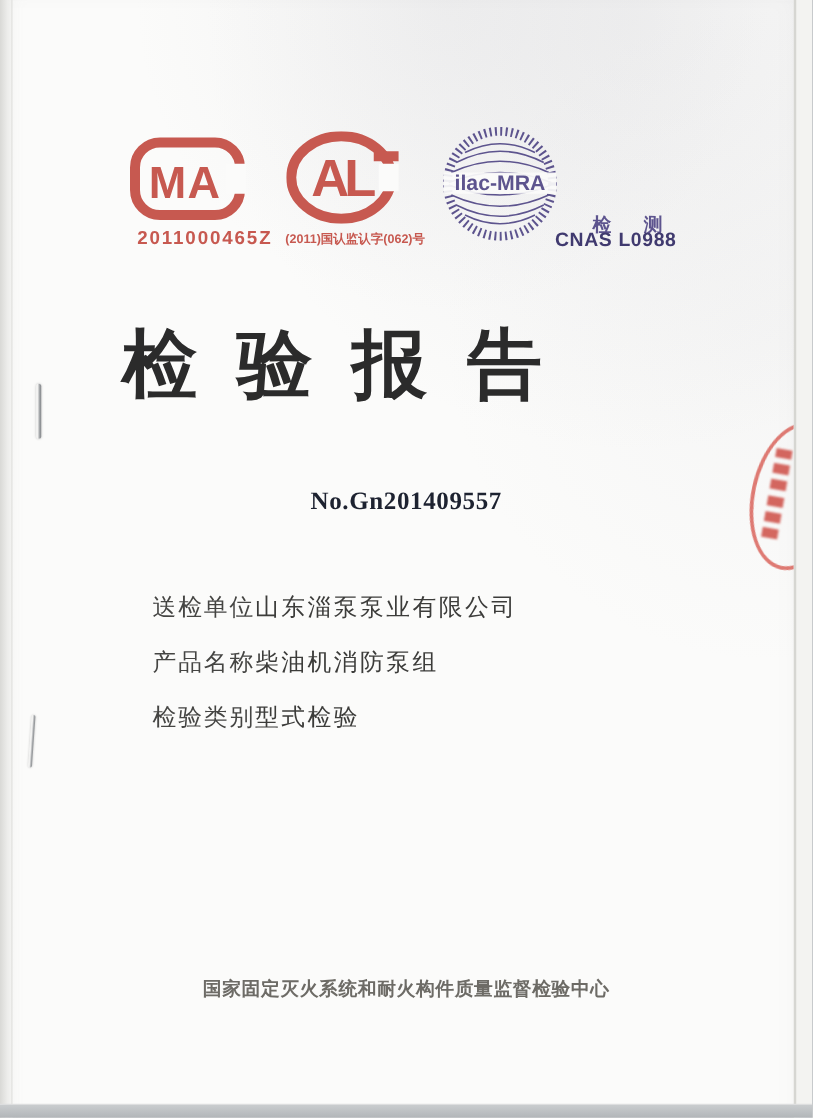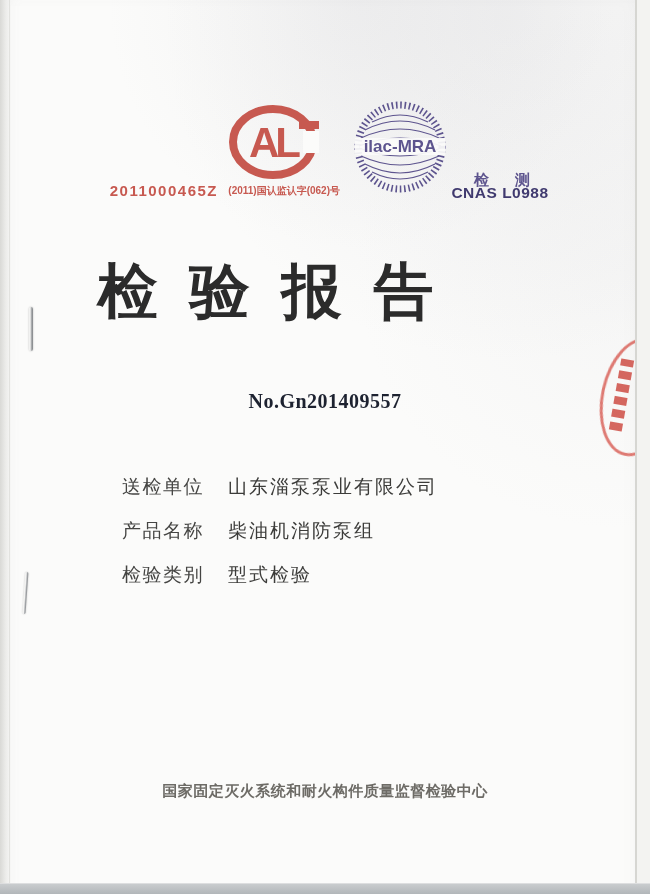--- a/index.html
+++ b/index.html
@@ -33,53 +33,60 @@
   .logo-cma{left:103px;top:109px;}
   .cma-cert{position:absolute;left:82px;top:182px;width:136px;text-align:right;
     font-size:15px;font-weight:bold;letter-spacing:1.5px;color:#c75950;}
   .logo-cal{left:229px;top:105px;}
   .cal-cert{position:absolute;left:212px;top:184px;width:128px;text-align:right;
     font-size:10px;font-weight:bold;color:#c75950;}
   .logo-ilac{left:353px;top:100px;}
   .logo-cnas{left:447px;top:110px;}
   .cnas-cat{position:absolute;left:458px;top:171px;width:88px;text-align:center;
     font-size:15px;font-weight:bold;letter-spacing:11px;text-indent:11px;color:#5d548e;}
-  .cnas-no{position:absolute;left:444px;top:184px;width:112px;text-align:center;
+  .cnas-no{position:absolute;left:444px;top:184px;width:112px;
     font-size:15.5px;font-weight:bold;letter-spacing:.5px;color:#403a6f;}
   
   .title{position:absolute;left:0;top:252px;width:531px;text-align:center;
     font-size:60px;font-weight:900;letter-spacing:32px;padding-left:32px;box-sizing:border-box;
     color:#2b2b2b;white-space:nowrap;}
   .report-no{position:absolute;left:0;top:390px;width:650px;text-align:center;
     font-family:"Liberation Serif", serif;font-size:20px;font-weight:bold;
     letter-spacing:.5px;color:#1d2230;}
   .fields{position:absolute;left:122px;top:474px;text-align:right;}
   .field-row{display:flex;margin-bottom:18px;line-height:26px;white-space:nowrap;}
   .field-label{font-size:19px;color:#454543;letter-spacing:1.5px;}
-  .field-value{font-size:19px;color:#3c3c3a;letter-spacing:2px;margin-left:24px;}
+  .field-value{font-size:19px;color:#3c3c3a;letter-spacing:2px;}
   .footer{position:absolute;left:0;top:782px;width:650px;text-align:center;
     font-size:15px;color:#6d6b66;letter-spacing:.5px;font-weight:bold;}
   
   .stamp-clip{position:absolute;left:0;top:0;width:637px;height:894px;overflow:hidden;pointer-events:none;}
   .stamp-ellipse{position:absolute;left:601px;top:337px;width:66px;height:114px;
     border:3px solid rgba(212,74,64,0.72);border-radius:50%;transform:rotate(12deg);
     filter:blur(0.4px);}
   .stamp-glyphs{position:absolute;left:615px;top:359px;width:13px;height:72px;transform:rotate(10deg);
     background:repeating-linear-gradient(0deg, rgba(202,62,53,.78) 0 8px, transparent 8px 13px);
     filter:blur(0.7px);}
   .stamp-speck{position:absolute;background:rgba(205,70,60,.55);border-radius:1px;filter:blur(.5px);}
   .speck1{left:638px;top:341px;width:5px;height:10px;}
   .speck2{left:638px;top:446px;width:5px;height:9px;}
   svg text{font-family:"Liberation Sans", sans-serif;}
 </style>
 </head>
 <body>
 
 <div id="canvas">
 
+  <div class="logo logo-cma">
+    <svg width="94" height="70" viewBox="0 0 94 70">
+      <rect x="5" y="5" width="84" height="58" rx="20" fill="none" stroke="#c75950" stroke-width="8"></rect>
+      <rect x="78" y="22" width="16" height="24" fill="#fbfbfa"></rect>
+      <text x="45" y="49" font-size="36" font-weight="bold" fill="#c75950" text-anchor="middle" letter-spacing="1">MA</text>
+    </svg>
+  </div>
   <div class="cma-cert">2011000465Z</div>
 
   <div class="logo logo-cal">
     <svg width="90" height="74" viewBox="0 0 90 74">
       <ellipse cx="44" cy="37" rx="40" ry="33" fill="none" stroke="#c75950" stroke-width="8"></ellipse>
       <rect x="74" y="26" width="16" height="22" fill="#fbfbfa"></rect>
       <rect x="70" y="16" width="20" height="8" fill="#c75950"></rect>
       <text x="44" y="52" font-size="42" font-weight="bold" fill="#c75950" text-anchor="middle" letter-spacing="-4">AL</text>
     </svg>
   </div>

